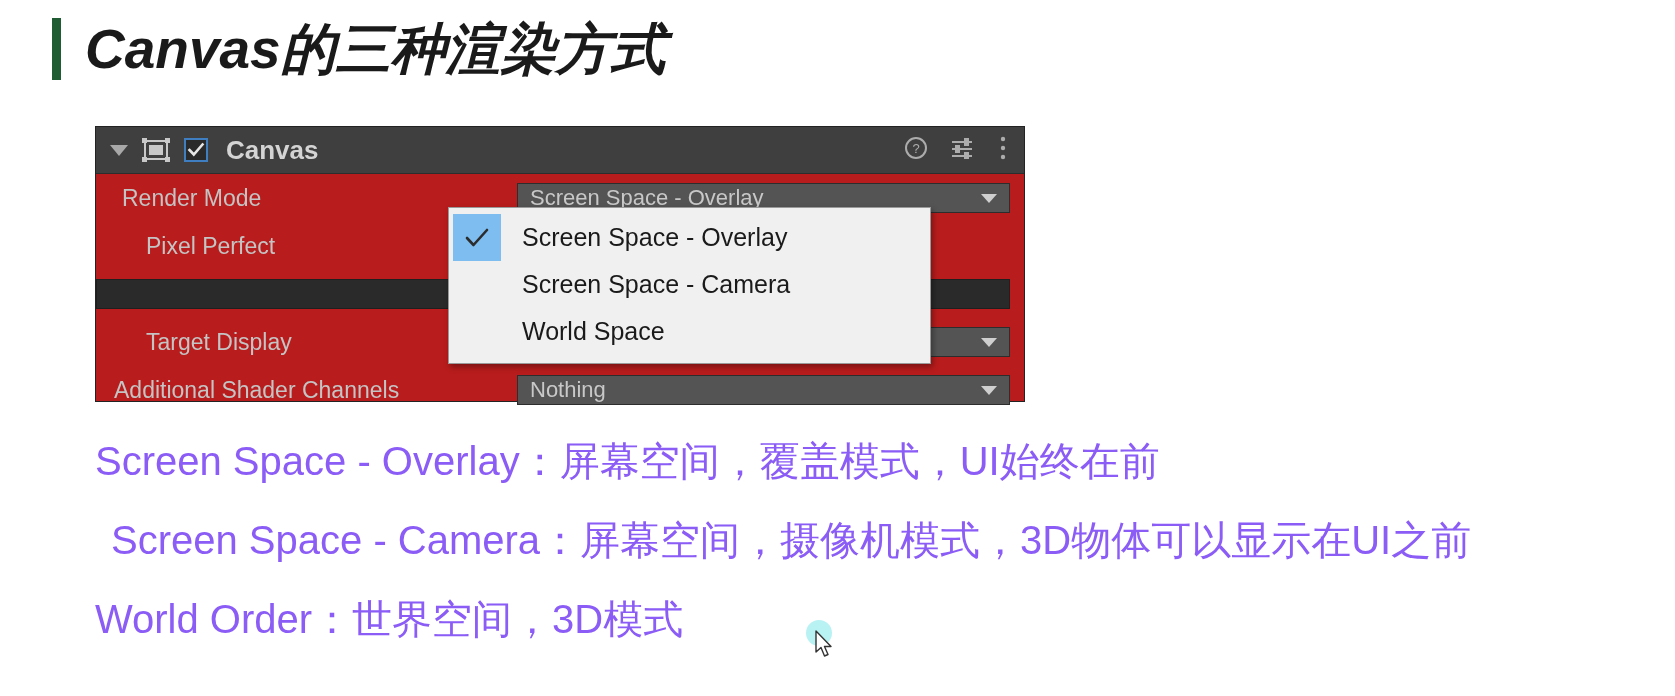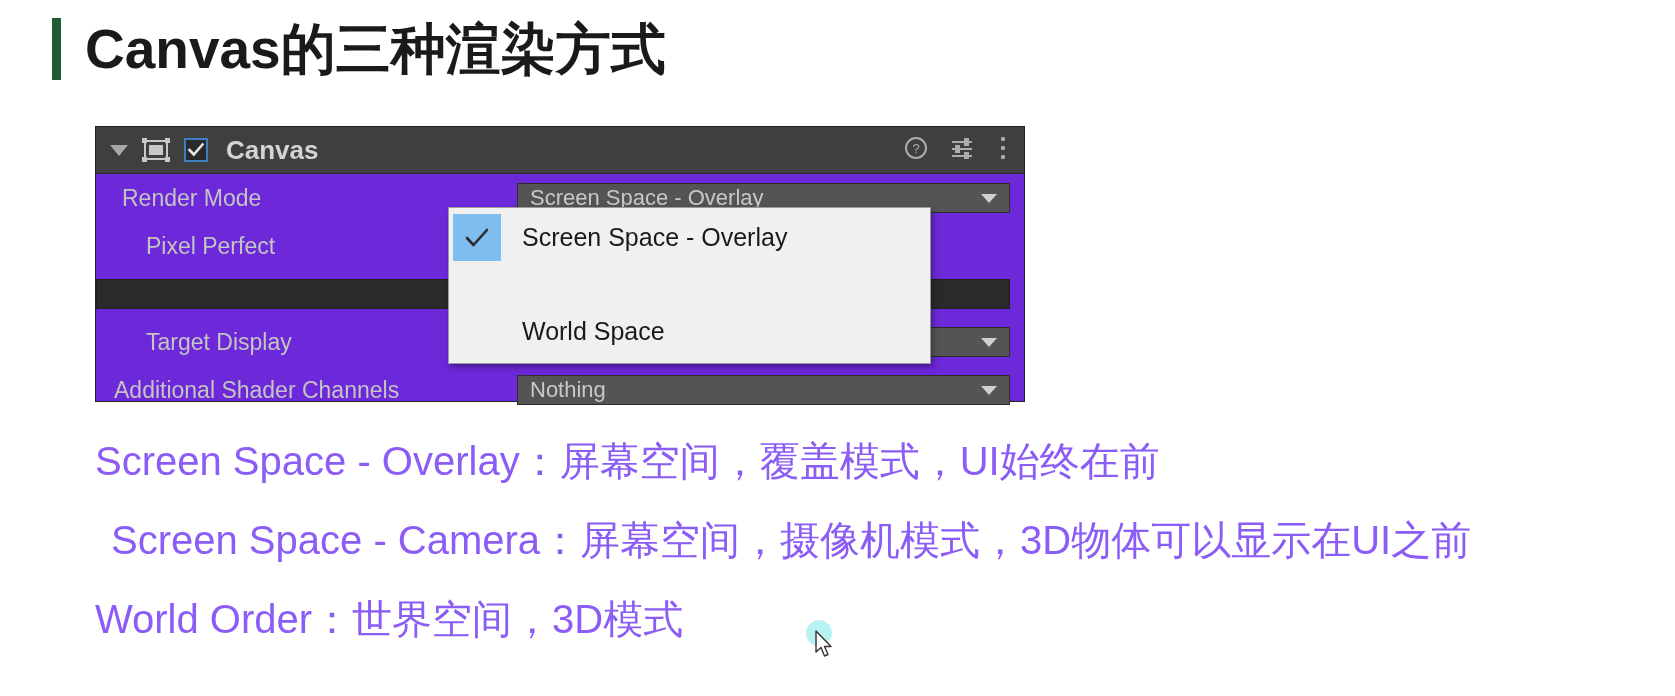--- a/index.html
+++ b/index.html
@@ -16,20 +16,21 @@
     -webkit-font-smoothing: antialiased;
   }
 
   
   .title-row {
     position: absolute;
     left: 52px;
     top: 18px;
     display: flex;
     align-items: center;
+    font-style: italic;
   }
   .title-bar {
     width: 9px;
     height: 62px;
     background: #1f5c33;
     margin-right: 24px;
     flex: 0 0 auto;
   }
   .title-text {
     font-size: 55px;
@@ -40,21 +41,21 @@
     white-space: nowrap;
   }
 
   
   .inspector {
     position: absolute;
     left: 95px;
     top: 126px;
     width: 930px;
     height: 276px;
-    background: #6d28d9;
+    background: #b91c1c;
     border: 1px solid #232323;
     box-sizing: border-box;
   }
   .insp-header {
     position: relative;
     height: 46px;
     background: #3f3f3f;
     border-bottom: 1px solid #2d2d2d;
     display: flex;
     align-items: center;
@@ -375,20 +376,21 @@
       <div class="dd-check on">
         <svg width="26" height="22" viewBox="0 0 26 22">
           <path d="M3 11 L9.5 18 L23 3" stroke="#2c2c2c" stroke-width="2.6" fill="none" stroke-linecap="round" stroke-linejoin="round"></path>
         </svg>
       </div>
       <span class="dd-label">Screen Space - Overlay</span>
     </div>
 
     <div class="dd-item">
       <div class="dd-check"></div>
+      <span class="dd-label">Screen Space - Camera</span>
     </div>
 
     <div class="dd-item">
       <div class="dd-check"></div>
       <span class="dd-label">World Space</span>
     </div>
   </div>
 </div>
 
 <div class="red-line l1">Screen Space - Overlay：屏幕空间，覆盖模式，UI始终在前</div>

